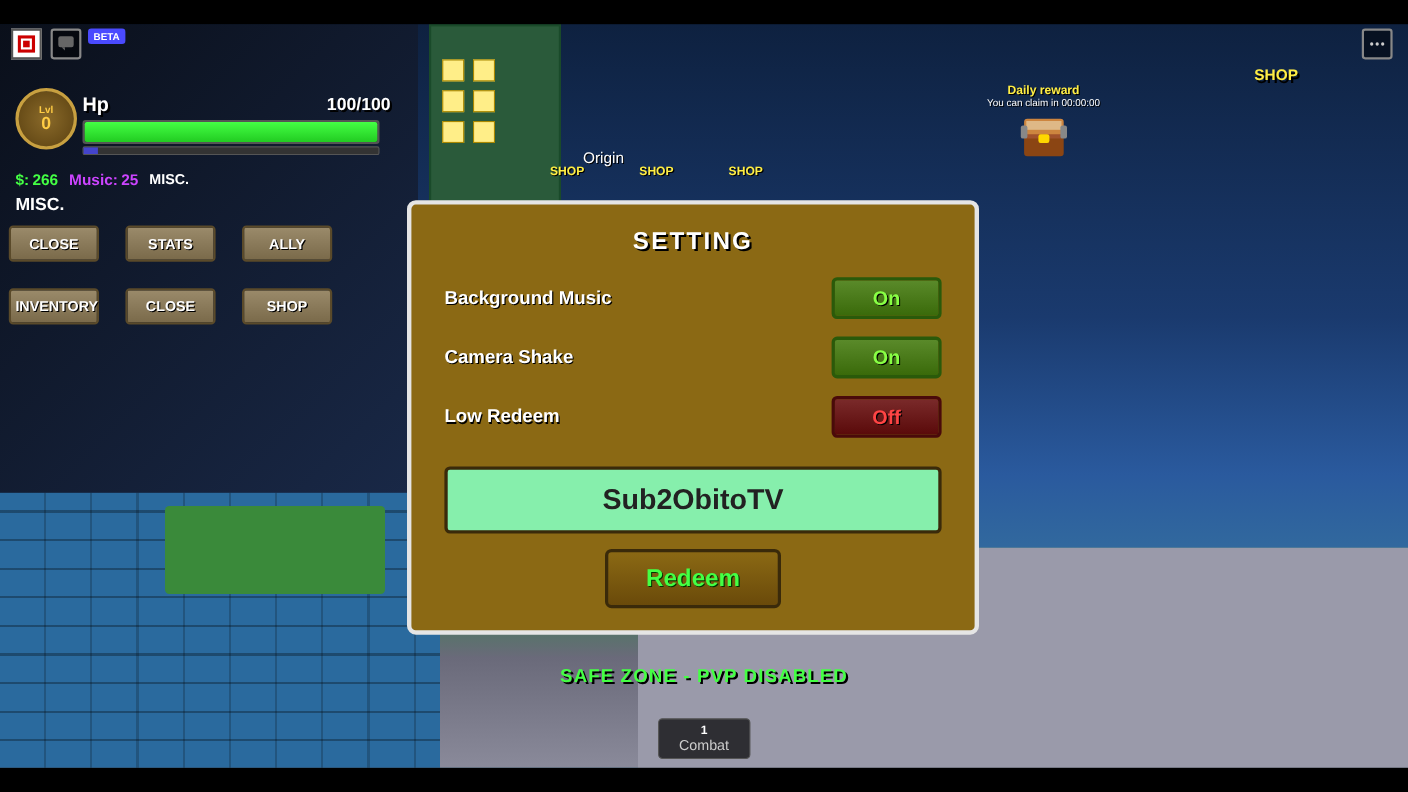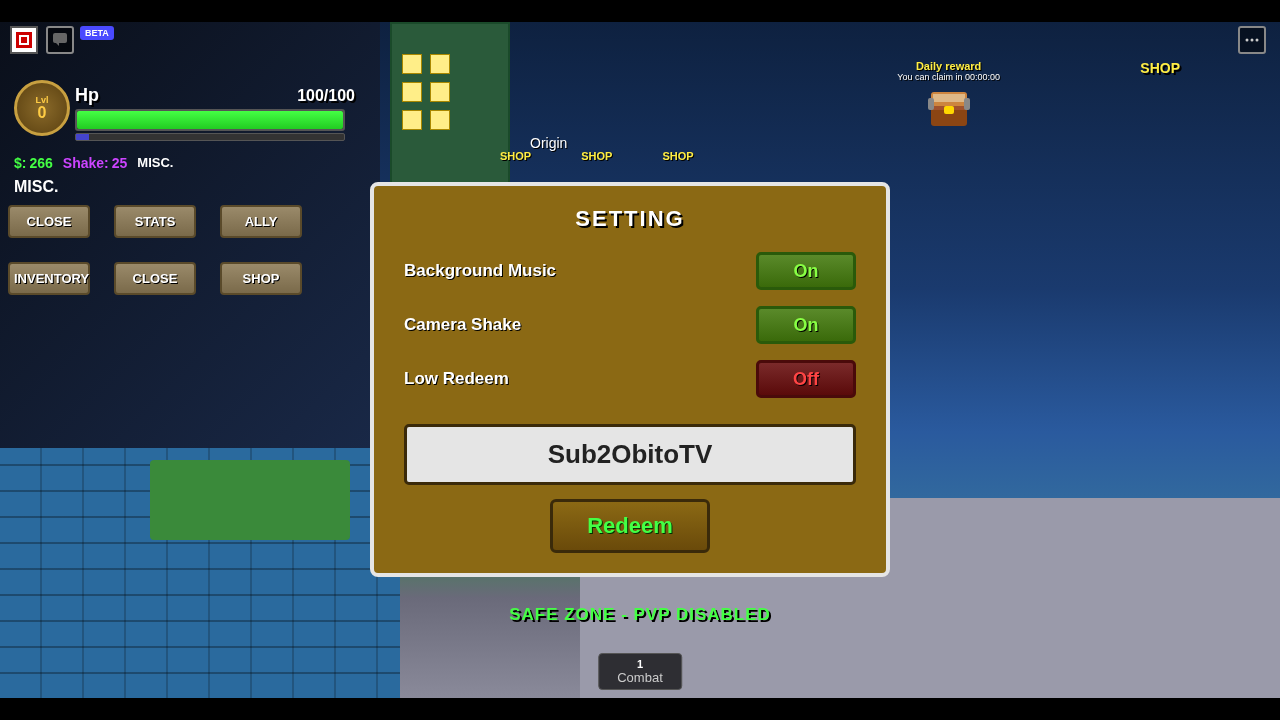--- a/index.html
+++ b/index.html
@@ -336,21 +336,21 @@
       border: 2px solid #888;
       border-radius: 3px;
       display: flex; align-items: center; justify-content: center;
       color: #ccc;
       font-size: 14px;
     }
 
     
     .daily-reward {
       position: absolute;
-      top: 60px;
+      top: 76px;
       right: 280px;
       z-index: 51;
       text-align: center;
       cursor: pointer;
     }
     .daily-reward-text {
       color: #ffee44;
       font-size: 11px;
       font-weight: bold;
       text-shadow: 1px 1px #000;
@@ -463,21 +463,21 @@
     .toggle-off {
       background: linear-gradient(180deg, #7a2a2a, #5a0a0a);
       color: #ff4444;
       text-shadow: 1px 1px #000;
       border-color: #4a0a0a;
     }
 
     
     .promo-input {
       width: 100%;
-      background: #e5e5e5;
+      background: #86efac;
       border: 3px solid #3a2a0a;
       border-radius: 5px;
       padding: 12px 16px;
       font-size: 26px;
       font-weight: bold;
       text-align: center;
       color: #222;
       margin-top: 10px;
       margin-bottom: 14px;
       font-family: 'Arial Black', Arial, sans-serif;
@@ -659,21 +659,21 @@
     <div class="xp-bar-inner"></div>
   </div>
 </div>
 
 <div class="currency-row">
   <div class="currency-item">
     <span class="dollar-sign">$:</span>
     <span class="money-val">266</span>
   </div>
   <div class="currency-item">
-    <span class="gem-sign">Shake:</span>
+    <span class="gem-sign">Music:</span>
     <span class="gem-val">25</span>
   </div>
   <span class="misc-label">MISC.</span>
 </div>
 
 <div class="misc-section">MISC.</div>
 
 <div class="nav-buttons">
   <div class="nav-btn">CLOSE</div>
   <div class="nav-btn">STATS</div>

